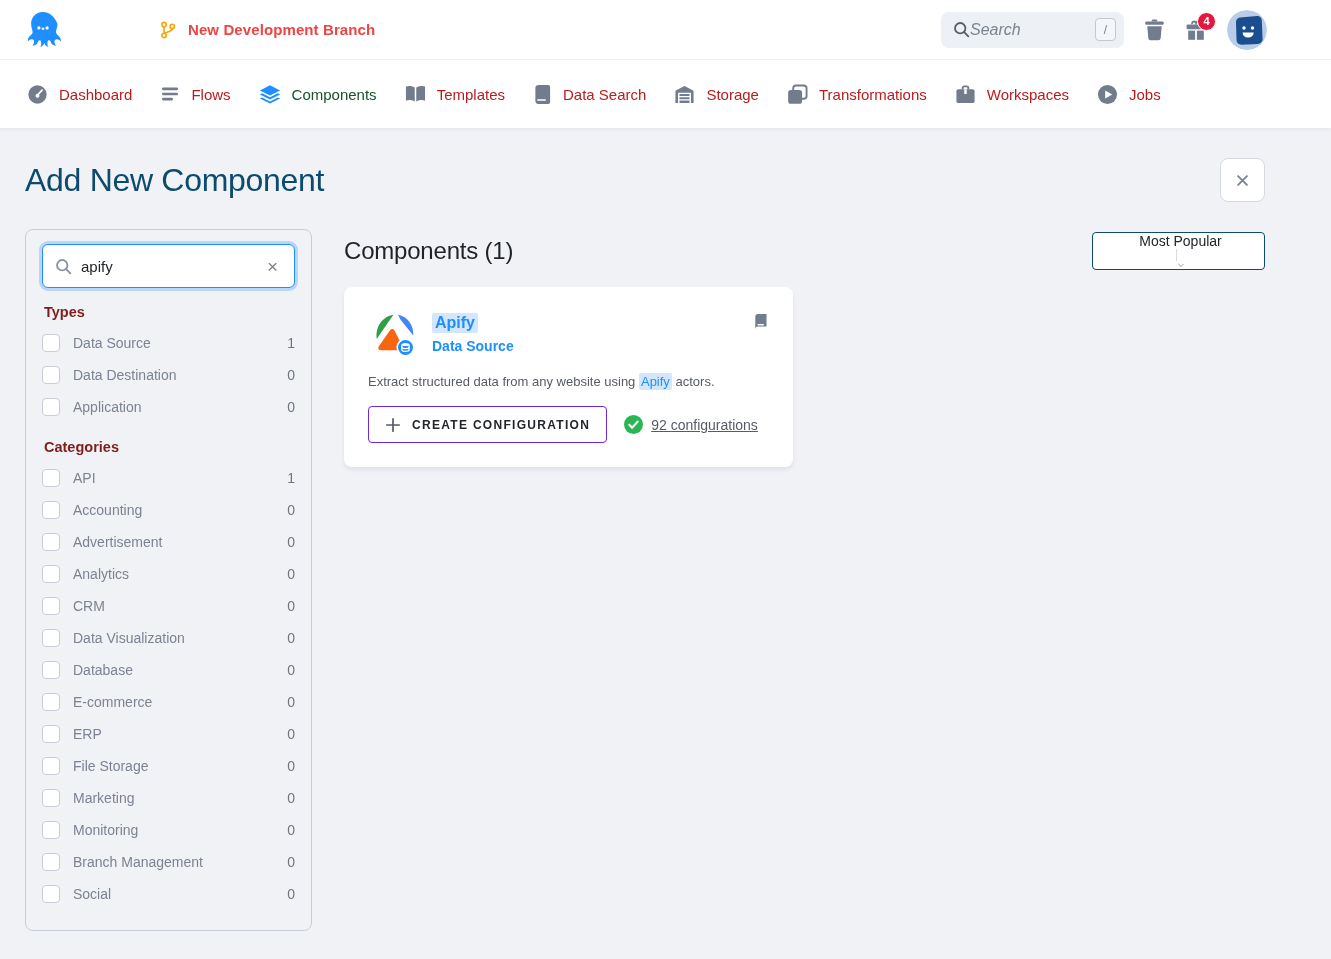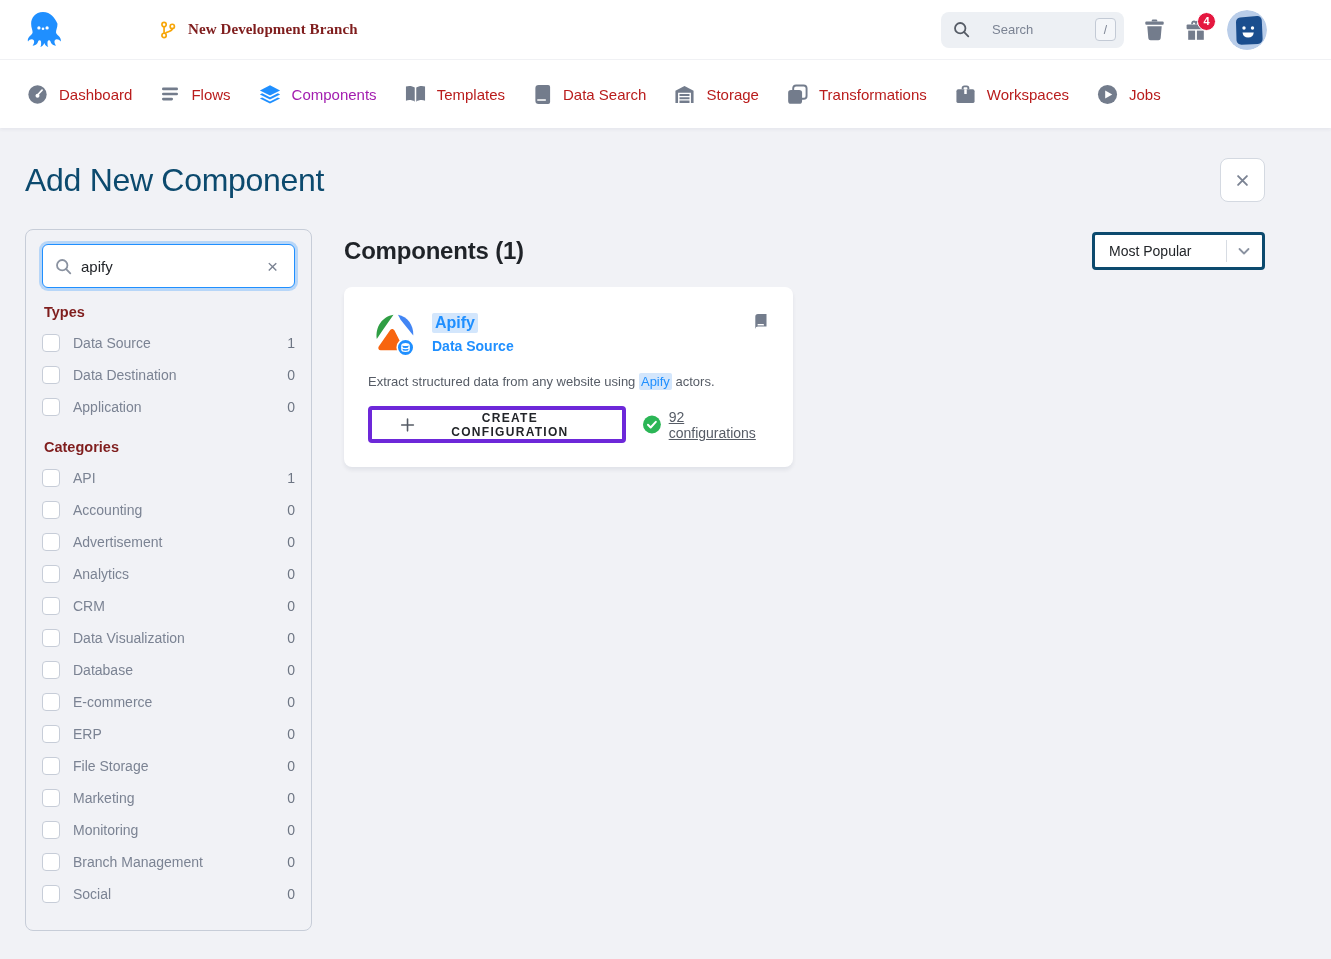--- a/index.html
+++ b/index.html
@@ -10,27 +10,27 @@
     color:#222529;
     overflow:hidden;
   }
   
   .header {
     height:60px; background:#fff; display:flex; align-items:center;
     padding:0 64px 0 25px; border-bottom:1px solid #f0f1f4;
   }
   .logo { width:36px; height:42px; margin-right:98px; display:flex; align-items:center; }
   .branch { display:flex; align-items:center; gap:11px; }
-  .branch-label { font-size:15px; font-weight:700; color:#7f1d1d; letter-spacing:.1px;font-family:Liberation Serif, serif; }
+  .branch-label { font-size:15px; font-weight:700; color:#ef4444; letter-spacing:.1px; }
   .header-right { margin-left:auto; display:flex; align-items:center; gap:20px; }
   .hdr-search {
     width:183px; height:36px; background:#edf0f4; border-radius:8px;
     display:flex; align-items:center; padding:0 8px 0 12px; cursor:pointer;
   }
-  .hdr-search-text { font-size:13px; color:#7b8393; margin-left:22px; flex:1; }
+  .hdr-search-text { font-size:16px; color:#7b8393; margin-left:0; flex:1;font-style:italic; }
   .hdr-shortcut {
     width:21px; height:23px; border:1px solid #c3cad5; border-radius:4px;
     display:grid; place-items:center; font-size:12px; color:#7b8393; background:#f4f6f9;
   }
   .icon-btn { display:flex; align-items:center; justify-content:center; cursor:pointer; }
   .gift-wrap { position:relative; }
   .badge {
     position:absolute; top:-7px; right:-9px; min-width:19px; height:19px; border-radius:10px;
     background:#e5173f; color:#fff; font-size:11px; font-weight:700;
     display:grid; place-items:center; padding:0 4px; border:1.5px solid #fff;
@@ -39,21 +39,21 @@
   
   .nav {
     height:68px; background:#fff; display:flex; align-items:center;
     padding:0 25px; gap:24px; box-shadow:0 2px 3px rgba(30,40,70,.05);
     position:relative; z-index:2;
   }
   .nav-item {
     display:flex; align-items:center; gap:11px; cursor:pointer;
     font-size:15px; font-weight:500; color:#b91c1c; white-space:nowrap; padding:6px 2px;
   }
-  .nav-item.active { color:#a21caf; }
+  .nav-item.active { color:#14532d; }
   
   .content { padding:30px 66px 0 25px; }
   .title-row { display:flex; align-items:center; justify-content:space-between; margin-bottom:27px; }
   h1.page-title { font-size:32px; font-weight:500; color:#0c4a6e; letter-spacing:-.3px; }
   .close-btn {
     width:45px; height:44px; background:#fff; border:1px solid #d4d9e1; border-radius:8px;
     display:grid; place-items:center; cursor:pointer;
   }
   .columns { display:flex; gap:32px; align-items:flex-start; }
   
@@ -75,44 +75,44 @@
   .filter-row { display:flex; align-items:center; height:32px; cursor:pointer; }
   .checkbox {
     width:18px; height:18px; border:1px solid #c7cdd8; border-radius:4px; background:#fff;
     margin-right:13px; flex-shrink:0;
   }
   .filter-label { flex:1; font-size:14px; font-weight:500; color:#7b8393; }
   .filter-count { font-size:14px; font-weight:500; color:#6e7684; }
   
   .main-col { flex:1; }
   .main-head { display:flex; align-items:center; justify-content:space-between; margin:3px 0 17px; }
-  .main-heading { font-size:24px; font-weight:700; color:#1f2328; letter-spacing:-.2px; }
+  .main-heading { font-size:24px; font-weight:400; color:#1f2328; letter-spacing:-.2px; }
   .sort-select {
-    width:173px; height:38px; background:#fff; border:3px solid #0c4a6e; border-radius:4px;
-    display:flex; align-items:center; padding:0 10px 0 14px; cursor:pointer;
+    width:173px; height:38px; background:#fff; border:1px solid #0c4a6e; border-radius:4px;
+    display:flex; align-items:center; padding:0 10px 0 14px; cursor:pointer;flex-direction:column;
   }
   .sort-value { font-size:14px; color:#222529; flex:1; }
   .sort-divider { width:1px; height:22px; background:#d7dce3; margin-right:9px; }
   
   .card {
     width:449px; background:#fff; border-radius:8px; padding:22px 24px 24px;
     box-shadow:0 3px 4px rgba(20,30,60,.07);
   }
   .card-head { display:flex; gap:16px; margin-bottom:17px; }
   .card-title-col { display:flex; flex-direction:column; justify-content:center; gap:5px; }
   .comp-name { font-size:16px; font-weight:700; color:#1f8fff; align-self:flex-start; }
   .hl { background:#d3e6fc; border-radius:2px; padding:1px 3px; }
   .comp-type { font-size:14px; font-weight:600; color:#1f8fff; cursor:pointer; }
   .doc-icon { margin-left:auto; margin-top:4px; cursor:pointer; }
   .card-desc { font-size:13px; color:#565c66; margin-bottom:17px; }
   .card-desc .hl-word { color:#1f8fff; background:#d3e6fc; border-radius:2px; padding:1px 2px; }
   .card-foot { display:flex; align-items:center; gap:17px; }
   .create-btn {
-    display:flex; align-items:center; gap:11px; height:37px; padding:0 28px;
-    background:#fff; border:4px solid #6d28d9; border-radius:4px; cursor:pointer;
+    display:flex; align-items:center; gap:11px; height:37px; padding:0 16px;
+    background:#fff; border:1px solid #6d28d9; border-radius:4px; cursor:pointer;
     font-family:"Liberation Sans", sans-serif;
     font-size:12px; font-weight:700; letter-spacing:1.3px; color:#222529;
   }
   .config-group { display:flex; align-items:center; gap:8px; }
   .config-link { font-size:14px; font-weight:500; color:#565c66; text-decoration:underline; cursor:pointer; }
 </style>
 </head>
 <body>
 
 <div class="header">

